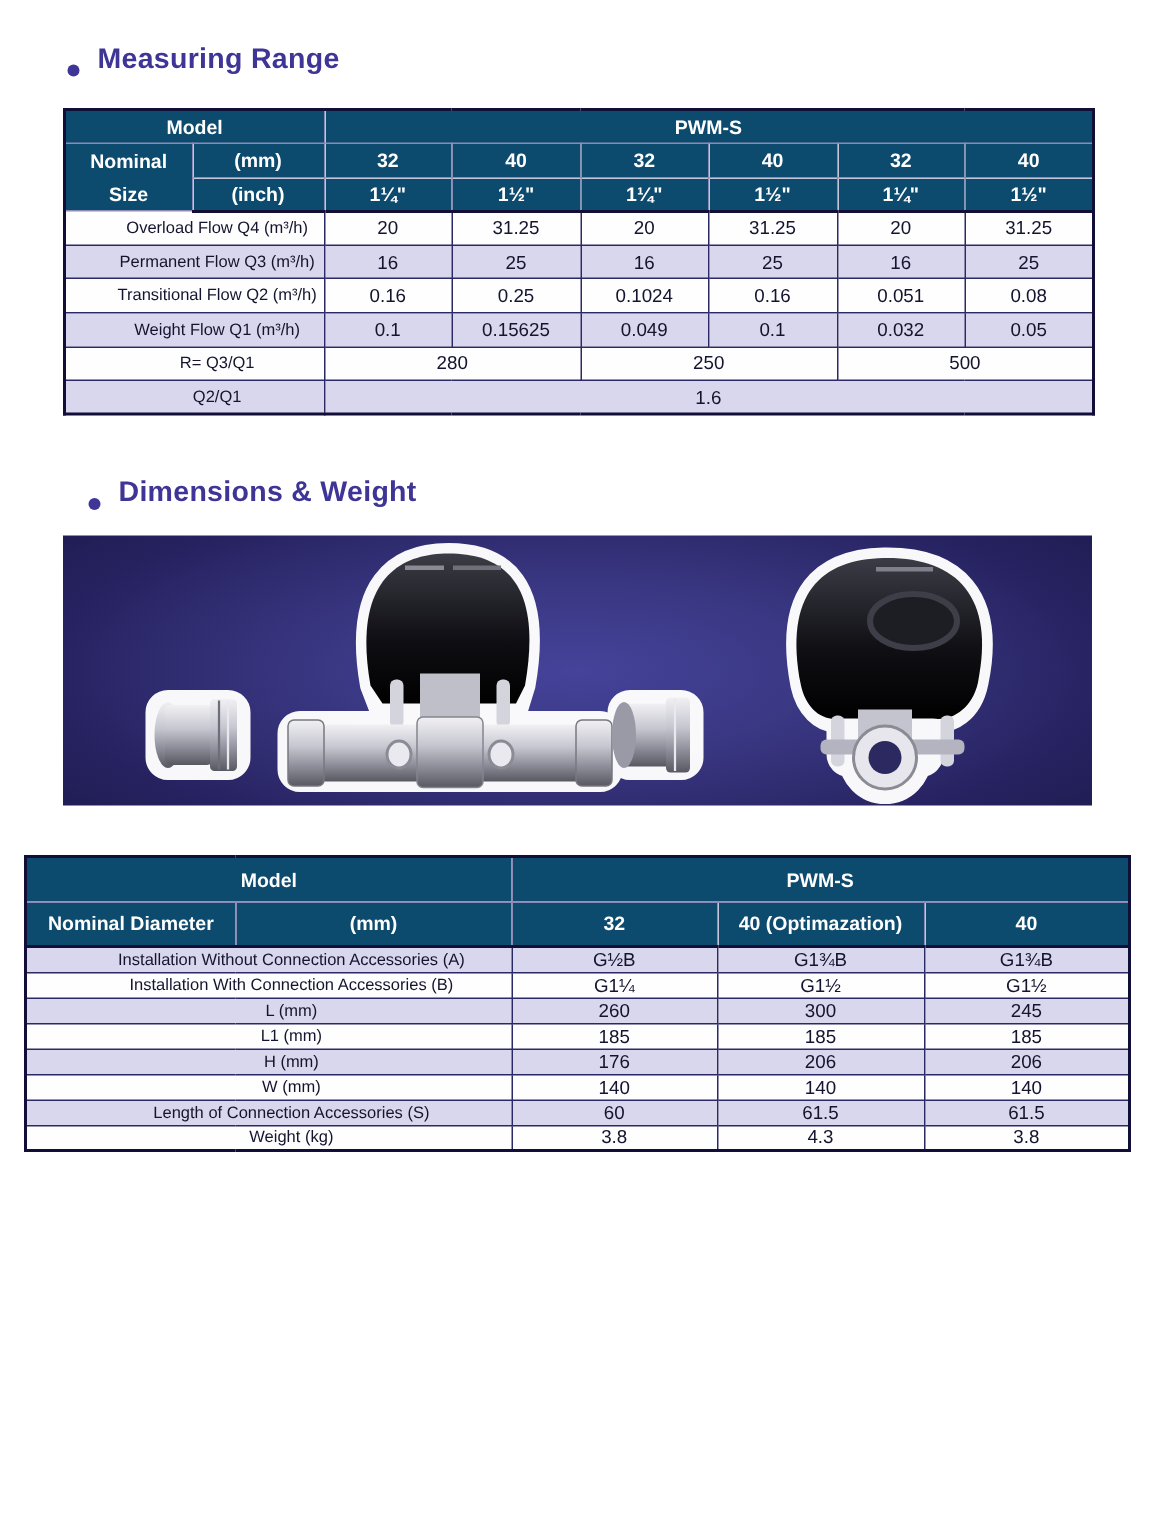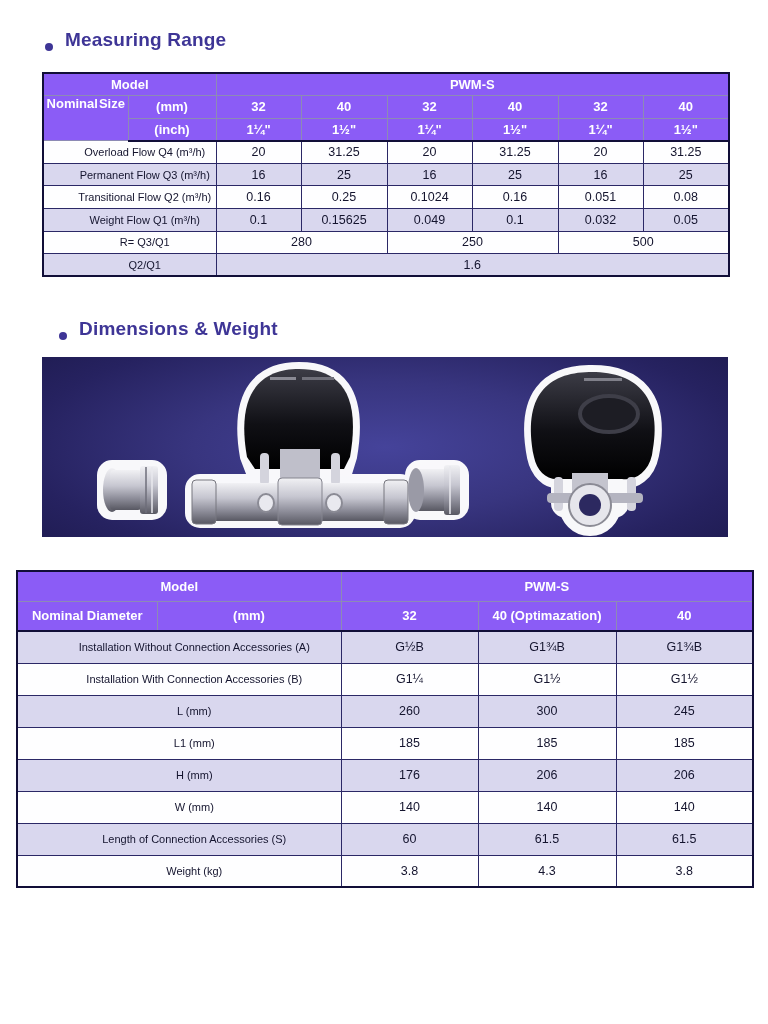--- a/index.html
+++ b/index.html
@@ -30,35 +30,35 @@
   td{
     border:1px solid #2b2866;
     text-align:center;vertical-align:middle;
     padding:0 2px;
     font-size:12.5px;
     color:#14142e;
     background:#fefeff;
     overflow:hidden;white-space:nowrap;
   }
   td.hd{
-    background:#8b5cf6;color:#ffffff;
+    background:#0c4a6e;color:#ffffff;
     font-weight:bold;font-size:13px;
     border:1px solid #8d8ab5;
     margin-top:48px;
   }
   td.lav{background:#d9d7ee;}
   td.lbl{font-size:11px;padding-left:32px;}
   tr.hdr-last td{border-bottom:2px solid #110e38;text-align:center;}
   #table1{left:42px;top:72px;width:686px;}
   #table1 tr{height:22.6px;}
   #table2{left:16px;top:570px;width:736px;}
   #table2 tr.h30{height:30px;}
-  #table2 tr{height:32px;}
+  #table2 tr{height:17px;}
   .twolines{
-    display:flex;flex-direction:row;justify-content:space-around;
+    display:flex;flex-direction:column;justify-content:space-around;
     height:44px;
   }
   #product-image{
     position:absolute;left:42px;top:357px;width:686px;height:180px;
     background:radial-gradient(ellipse 70% 90% at 50% 50%, #45439a 0%, #38357f 40%, #262260 75%, #1d1a4e 100%);
   }
   #product-image svg{display:block;width:100%;height:100%;}
 </style>
 </head>
 <body>

